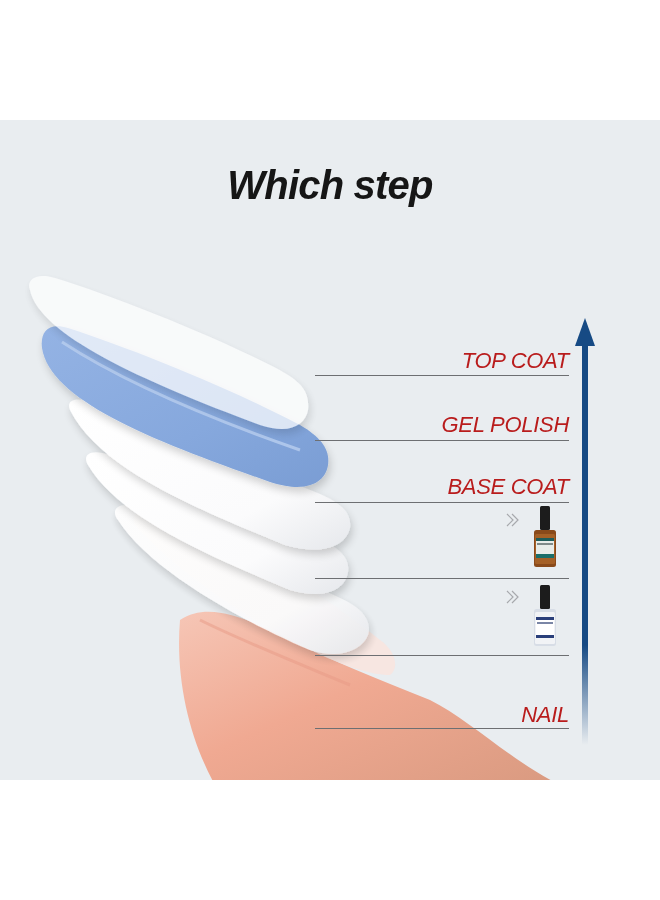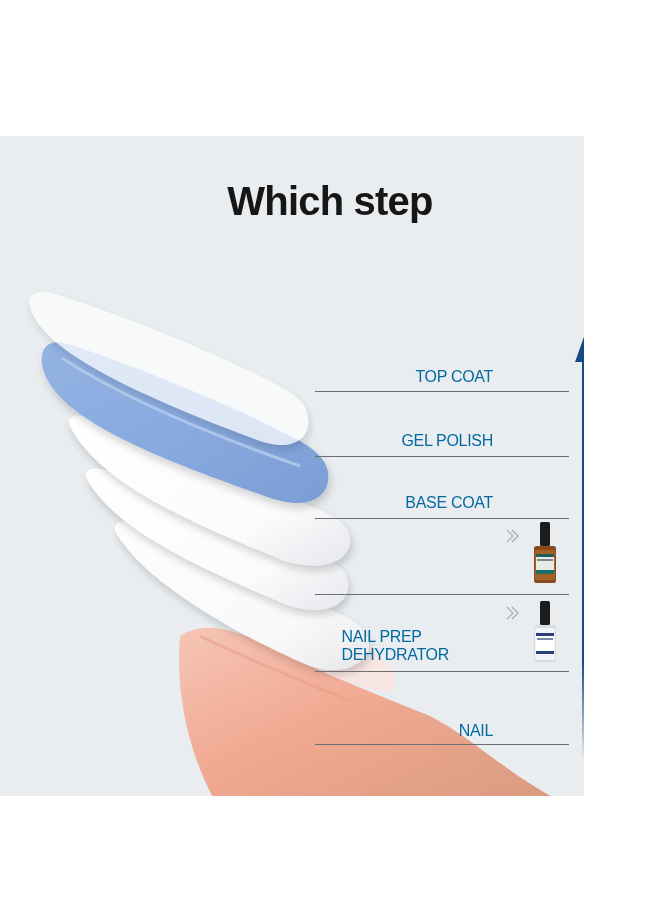--- a/index.html
+++ b/index.html
@@ -1,37 +1,37 @@
 <!DOCTYPE html>
 <html><head>
   <meta charset="utf-8">
   <style>
     html, body { margin: 0; padding: 0; }
     body {
       width: 660px; height: 900px; background: #ffffff; position: relative; overflow: hidden;
       font-family: "Liberation Sans", sans-serif;
     }
     .panel {
-      position: absolute; left: 0; top: 136px; width: 584px; height: 660px;
-      background: #e9edf0; overflow: hidden;
+      position: absolute; left: 0; top: 120px; width: 660px; height: 660px;
+      background: #e9edf0; overflow: hidden; font-style: italic;
     }
     .title {
       position: absolute; left: 0; top: 44px; width: 660px; text-align: center;
       font-family: "Liberation Sans", sans-serif; font-weight: bold; font-size: 40px;
       line-height: 42px; color: #161616; letter-spacing: -0.8px;
     }
     .title span { display: block; }
     .illustration { position: absolute; left: 0; top: 0; width: 660px; height: 660px; }
     .label-line {
       position: absolute; left: 315px; width: 254px; height: 0;
       border-top: 1.5px solid #6d6f72;
     }
     .label {
-      position: absolute; right: 91px; color: #0369a1;
-      font-family: "Liberation Sans", sans-serif; font-size: 16px; line-height: 18px;
+      position: absolute; right: 91px; text-align: right; color: #b91c1c;
+      font-family: "Liberation Sans", sans-serif; font-size: 22px; line-height: 18px;
       letter-spacing: -0.3px;
     }
     .label.two-line { right: 135px; }
     .chevron { position: absolute; width: 16px; height: 16px; }
     .bottle { position: absolute; width: 24px; height: 62px; }
   </style>
 </head>
 <body>
 
 <div class="panel">
@@ -118,24 +118,20 @@
     <rect x="3" y="32" width="18" height="3" fill="#1f5d5a"></rect>
     <rect x="4" y="37" width="16" height="2" fill="#7f8a88"></rect>
     <rect x="3" y="48" width="18" height="4" fill="#1a6e68"></rect>
   </svg>
   <div class="label-line" style="top:458px;"></div>
 
   <svg class="chevron" style="left:505px; top:469px;" viewBox="0 0 16 16">
     <polyline points="2,2 8,8 2,14" fill="none" stroke="#a7a9ad" stroke-width="1.2"></polyline>
     <polyline points="7,2 13,8 7,14" fill="none" stroke="#a7a9ad" stroke-width="1.2"></polyline>
   </svg>
-  <div class="label two-line" style="top:492px;">
-    <div>NAIL PREP</div>
-    <div>DEHYDRATOR</div>
-  </div>
   <svg class="bottle" style="left:533px; top:465px;" viewBox="0 0 24 62">
     <rect x="7" y="0" width="10" height="24" rx="1.5" fill="#1c1c1c"></rect>
     <rect x="1" y="24" width="22" height="37" rx="2.5" fill="#d7dde6"></rect>
     <rect x="2" y="27" width="20" height="32" rx="1.5" fill="#f1f3f6"></rect>
     <rect x="3" y="32" width="18" height="20" fill="#ffffff"></rect>
     <rect x="3" y="32" width="18" height="3" fill="#2a3f7a"></rect>
     <rect x="4" y="37" width="16" height="2" fill="#7a86a6"></rect>
     <rect x="3" y="50" width="18" height="3" fill="#2a3f7a"></rect>
   </svg>
   <div class="label-line" style="top:535px;"></div>

